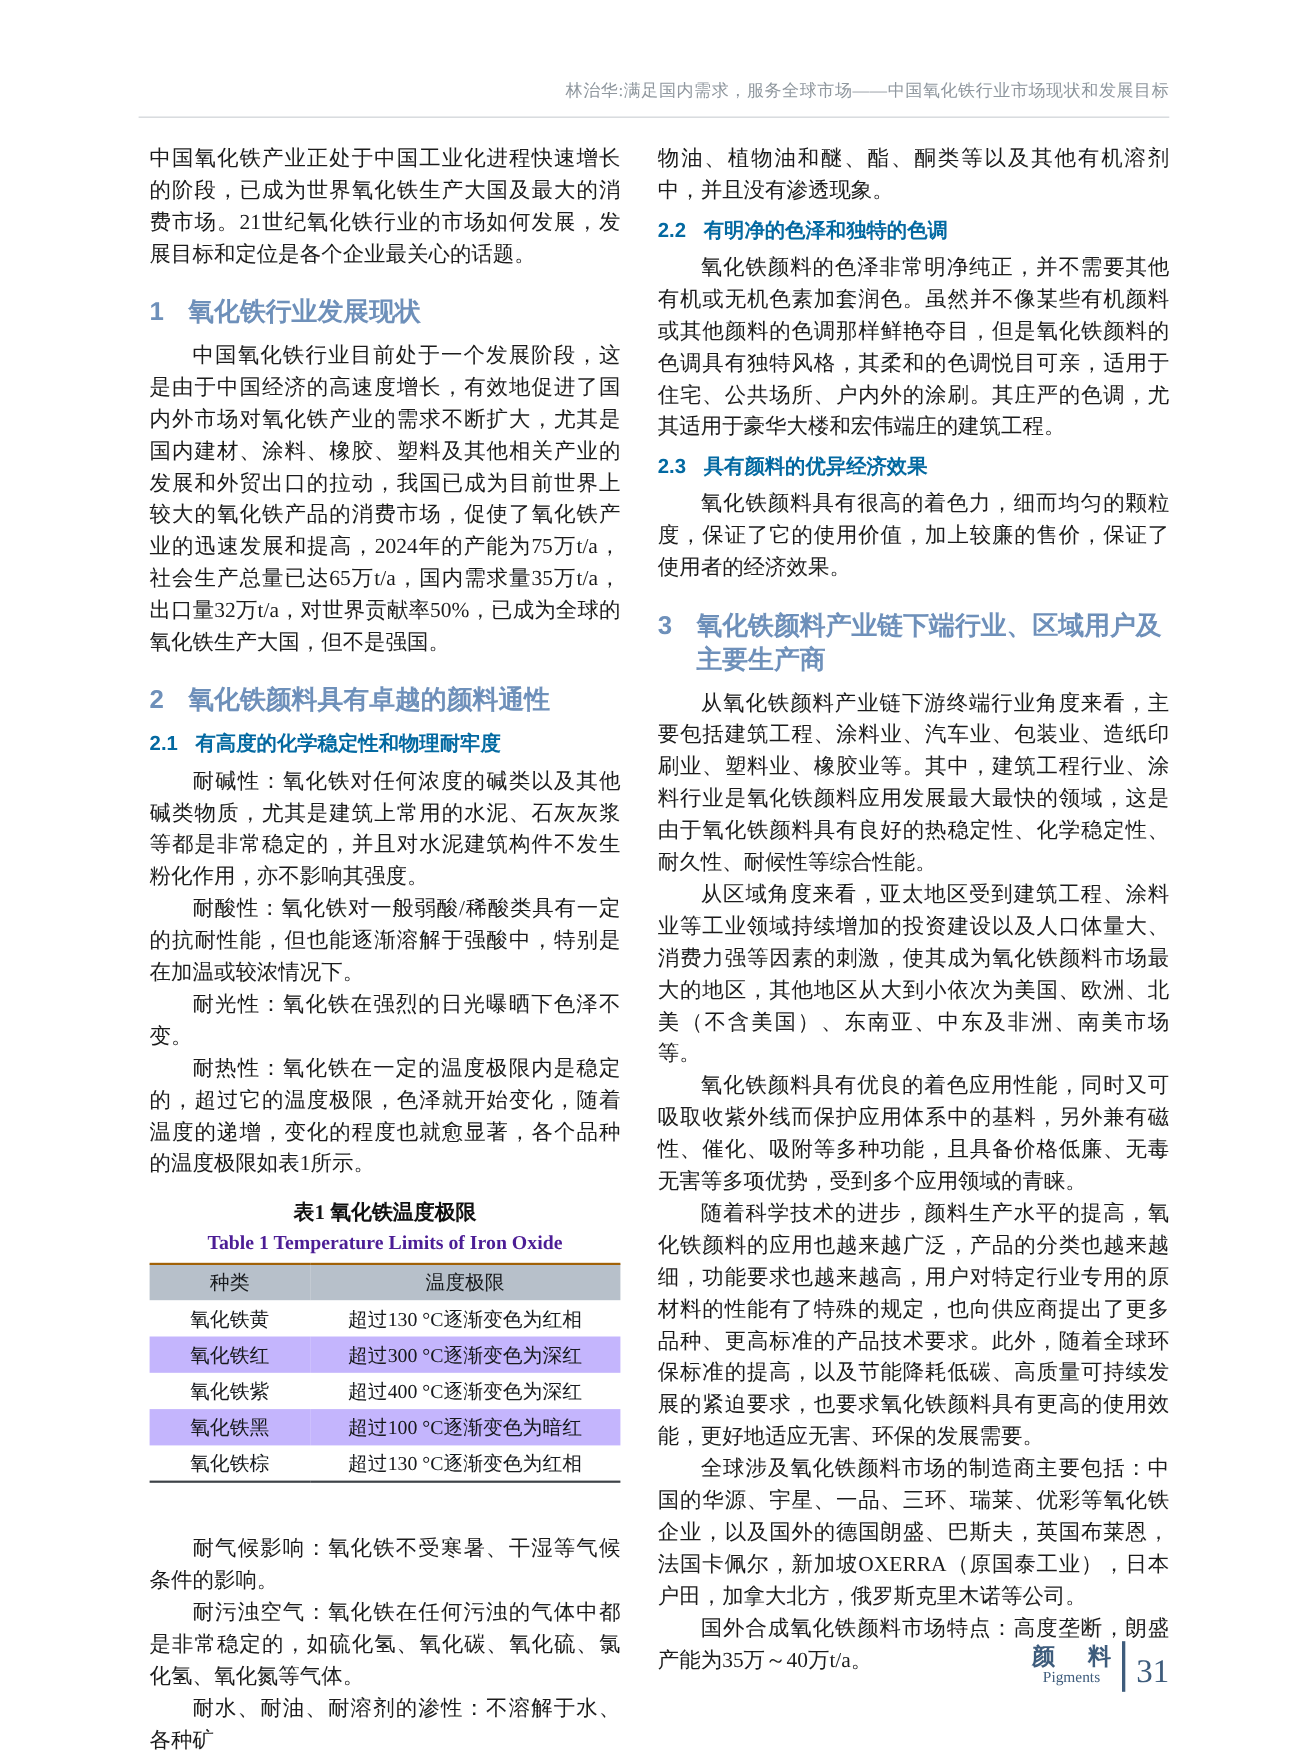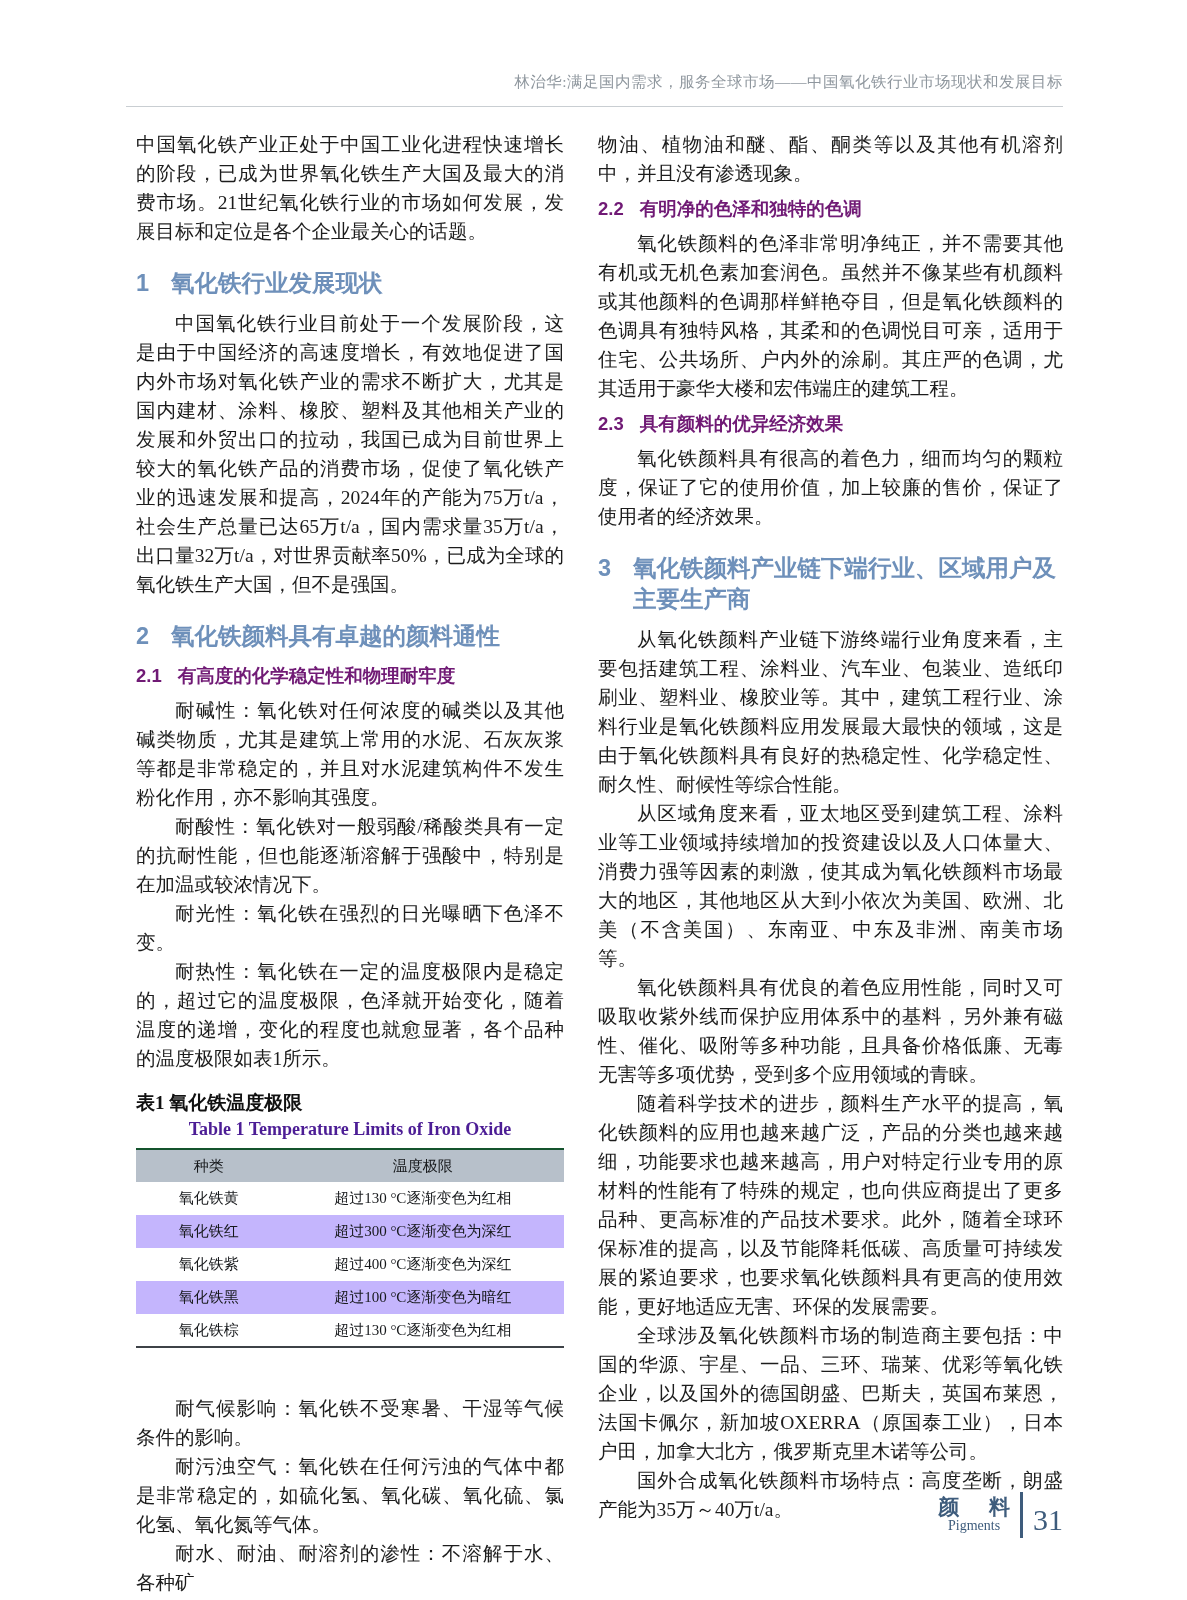--- a/index.html
+++ b/index.html
@@ -66,46 +66,47 @@
   .sec .sec-title { flex: 1; }
 
   .subsec {
     display: flex;
     gap: 16px;
     margin: 7px 0 7px 0;
     font-family: "Liberation Sans", sans-serif;
     font-weight: bold;
     font-size: 18.5px;
     line-height: 27px;
-    color: #701a75;
+    color: #0369a1;
   }
 
   
   .table-block { margin-top: 16px; }
   .tbl-title-cn {
+    text-align: center;
     font-weight: bold;
     font-size: 19px;
     line-height: 27px;
     color: #111;
   }
   .tbl-title-en {
     text-align: center;
     font-weight: bold;
     font-size: 18px;
     line-height: 26px;
     color: #4c1d95;
     font-family: "Liberation Serif", serif;
   }
   table.temp-table {
     width: 100%;
     margin-top: 6px;
     border-collapse: collapse;
-    border-top: 2px solid #14532d;
+    border-top: 2px solid #a16207;
     border-bottom: 2px solid #3d4247;
-    font-size: 15px;
+    font-size: 18px;
   }
   table.temp-table th, table.temp-table td {
     padding: 0;
     height: 33px;
     text-align: center;
     font-weight: normal;
     color: #17191c;
   }
   table.temp-table th { background: #b7c0ca; }
   table.temp-table .c1 { width: 34%; }

